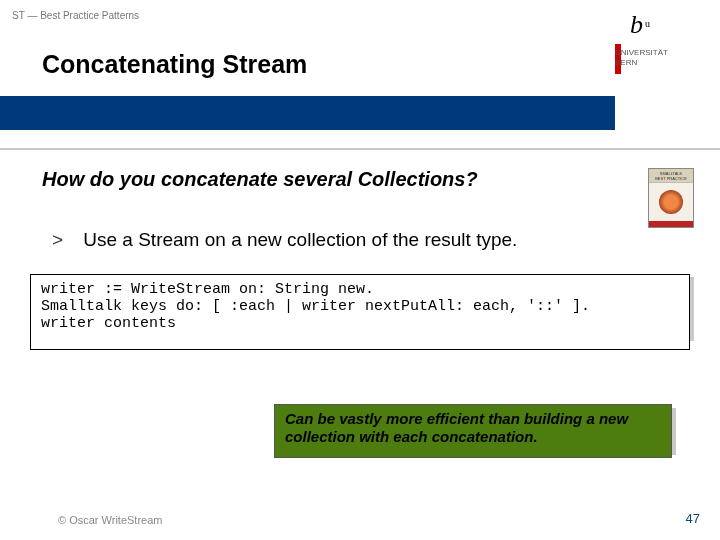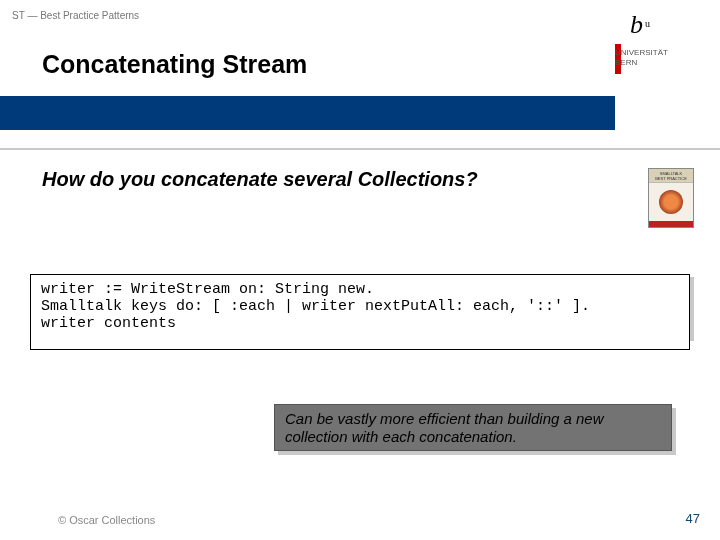--- a/index.html
+++ b/index.html
@@ -21,21 +21,21 @@
   .book-title { font-size: 4px; color: #333; text-align: center; padding-top: 2px; line-height: 5px; }
   .book-mid { width: 100%; height: 38px; display: flex; align-items: center; justify-content: center; }
   .book-circ { width: 24px; height: 24px; border-radius: 50%; background: radial-gradient(circle, #e84 40%, #a42 70%, #632 100%); }
   .book-bot { width: 100%; height: 6px; background: #b22; }
   .bullet-row { position: absolute; top: 229px; left: 52px; font-size: 19px; color: #000; }
   .bullet-caret { display: inline-block; width: 14px; color: #333; vertical-align: top; }
   .bullet-text { display: inline-block; margin-left: 12px; }
   .code-shadow { position: absolute; top: 277px; left: 34px; width: 660px; height: 64px; background: #c9c9c9; }
   .code-box { position: absolute; top: 274px; left: 30px; width: 660px; height: 76px; background: #fff; border: 1.5px solid #000; padding: 6px 10px; font-family: "Courier New", monospace; font-size: 15px; color: #000; white-space: pre; line-height: 17px; }
   .note-shadow { position: absolute; top: 408px; left: 278px; width: 398px; height: 47px; background: #c9c9c9; }
-  .note-box { position: absolute; top: 404px; left: 274px; width: 398px; height: 47px; background: #737373; border: 1px solid #555; padding: 5px 10px; font-size: 15px; font-style: italic; color: #000; line-height: 18px; }
+  .note-box { position: absolute; top: 404px; left: 274px; width: 398px; height: 54px; background: #4d7c0f; border: 1px solid #555; padding: 5px 10px; font-size: 15px; font-style: italic; color: #000; line-height: 18px; font-weight: bold; }
   .footer-copy { position: absolute; bottom: 14px; left: 58px; font-size: 11px; color: #888; }
   .footer-page { position: absolute; bottom: 14px; right: 20px; font-size: 13px; color: #0c4a6e; }
 </style>
 </head>
 <body>
 
 <div class="slide">
 
   <div class="header-label">ST — Best Practice Patterns</div>
 
@@ -63,25 +63,29 @@
         <div>SMALLTALK</div>
         <div>BEST PRACTICE</div>
       </div>
     </div>
     <div class="book-mid">
       <div class="book-circ"></div>
     </div>
     <div class="book-bot"></div>
   </div>
 
+  <div class="bullet-row">
+    <span class="bullet-caret">&gt;</span>
+    <span class="bullet-text">Use a Stream on a new collection of the result type.</span>
+  </div>
 
   <div class="code-shadow"></div>
   <div class="code-box"><span>writer := WriteStream on: String new.</span>
 <span>Smalltalk keys do: [ :each | writer nextPutAll: each, '::' ].</span>
 <span>writer contents</span></div>
 
   <div class="note-shadow"></div>
   <div class="note-box">Can be vastly more efficient than building a new collection with each concatenation.</div>
 
-  <div class="footer-copy">© Oscar Collections</div>
+  <div class="footer-copy">© Oscar WriteStream</div>
   <div class="footer-page">47</div>
 
 </div>
 
 </body></html>

